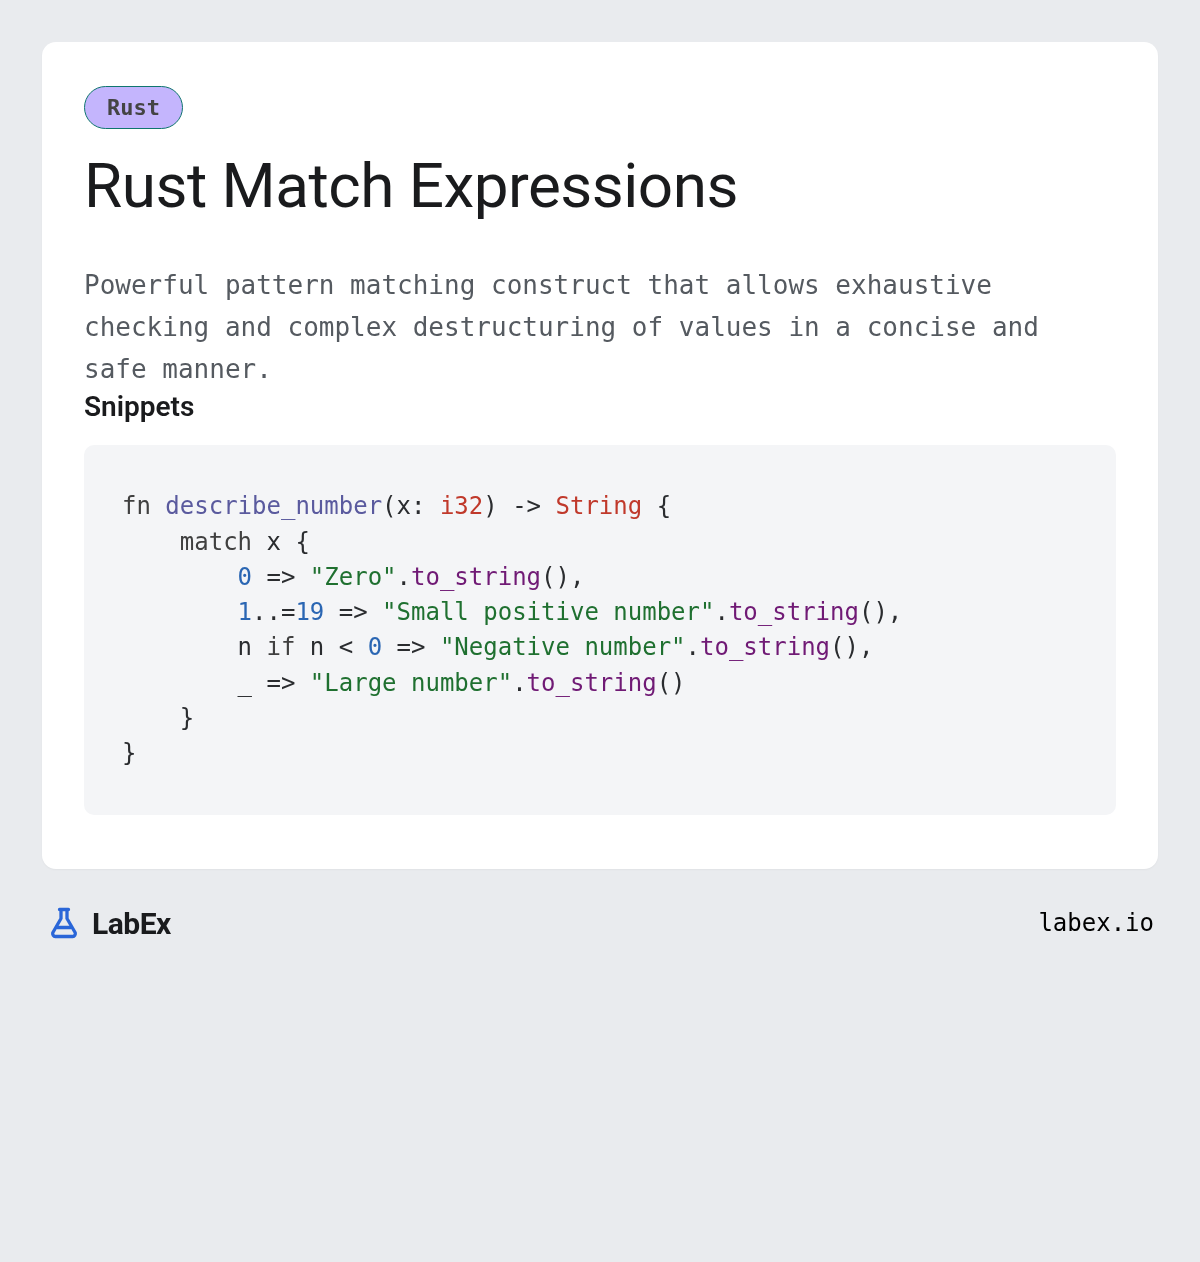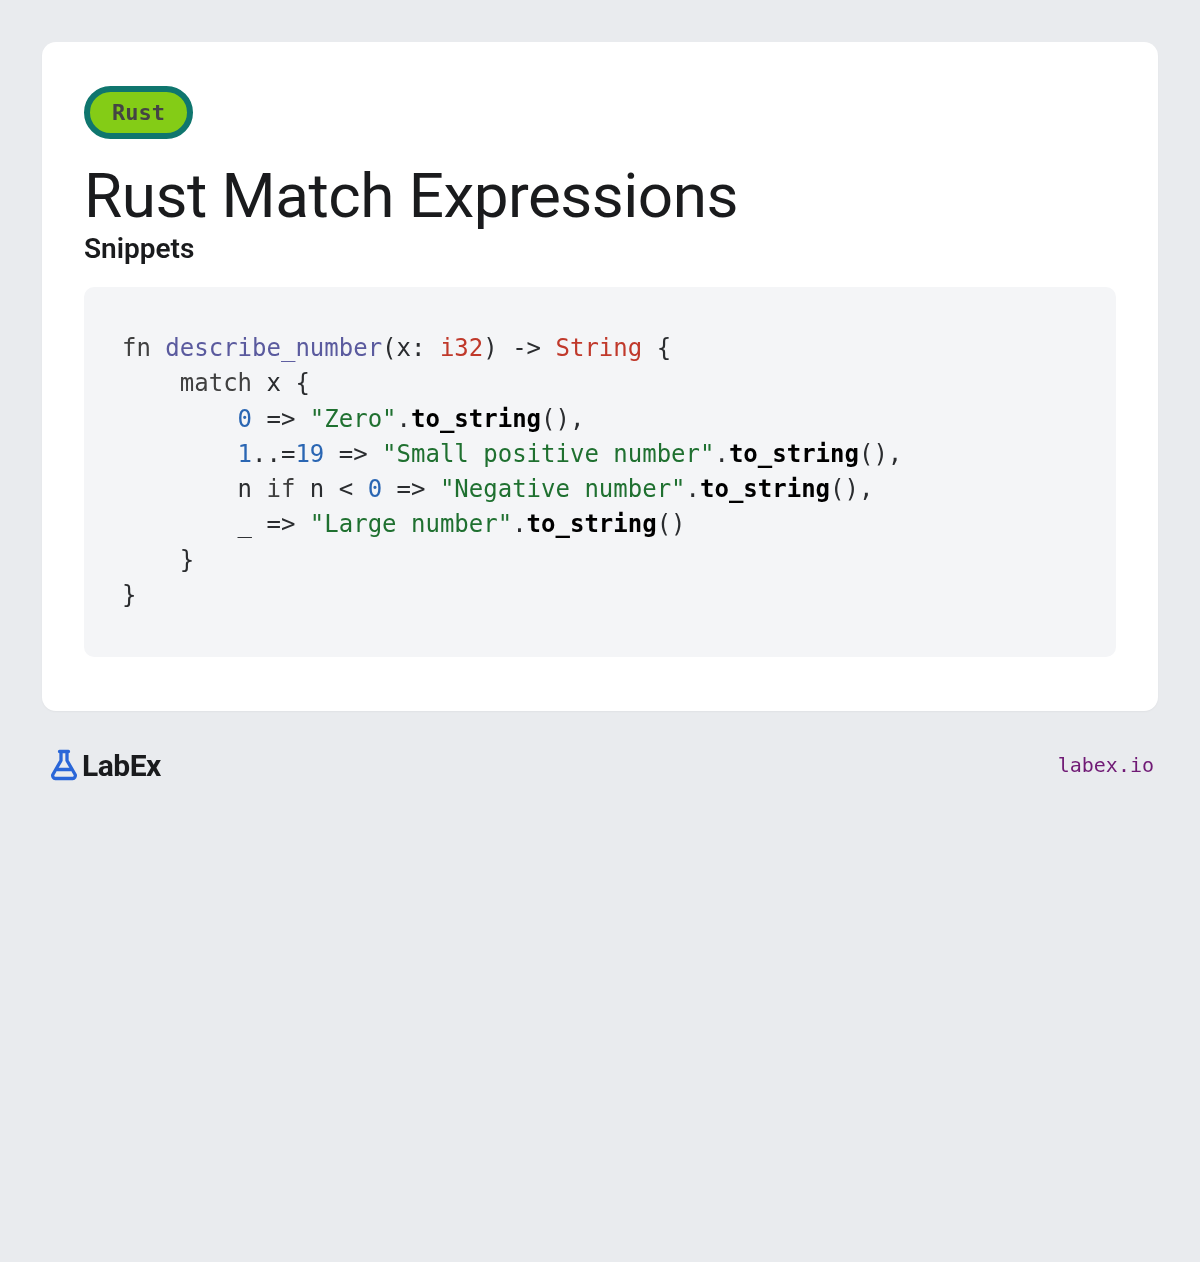--- a/index.html
+++ b/index.html
@@ -18,22 +18,22 @@
 
     .card {
       background: #ffffff;
       border-radius: 14px;
       padding: 44px 42px 54px 42px;
       box-shadow: 0 1px 2px rgba(0,0,0,0.04);
     }
 
     .tag {
       display: inline-block;
-      background: #84cc16;
-      border: 6px solid #0f766e;
+      background: #c4b5fd;
+      border: 1px solid #0f766e;
       border-radius: 999px;
       padding: 8px 22px;
       font-size: 22px;
       font-weight: 600;
       color: #444;
       font-family: ui-monospace, "SF Mono", Menlo, Monaco, Consolas, monospace;
     }
 
     .title {
       font-size: 62px;
@@ -85,68 +85,69 @@
     .tok-number {
       color: #2a66b3;
       font-weight: 500;
     }
 
     .tok-string {
       color: #1f7030;
     }
 
     .tok-method {
-      color: #000000;
-      font-weight: bold;
+      color: #701a75;
     }
 
     .tok-punct {
       color: #2a2c2f;
     }
 
     .footer {
       display: flex;
       justify-content: space-between;
       align-items: center;
       margin-top: 36px;
       padding: 0 4px;
     }
 
     .brand {
       display: flex;
       align-items: center;
+      gap: 10px;
     }
 
     .brand-name {
       font-size: 30px;
       font-weight: 700;
       color: #1a1b1d;
       letter-spacing: -0.5px;
     }
 
     .site-url {
       font-family: ui-monospace, "SF Mono", Menlo, Monaco, Consolas, monospace;
-      font-size: 20px;
-      color: #701a75;
+      font-size: 24px;
+      color: #000000;
     }
 
     .flask-icon {
       width: 36px;
       height: 36px;
       flex-shrink: 0;
     }
   </style>
 </head>
 <body>
 
 <div class="card">
   <span class="tag">Rust</span>
 
   <h1 class="title">Rust Match Expressions</h1>
 
+  <p class="description">Powerful pattern matching construct that allows exhaustive checking and complex destructuring of values in a concise and safe manner.</p>
 
   <h2 class="snippets-heading">Snippets</h2>
 
   <div class="code-block"><span class="tok-keyword">fn</span> <span class="tok-fnname">describe_number</span><span class="tok-punct">(x: </span><span class="tok-type">i32</span><span class="tok-punct">) -&gt; </span><span class="tok-type">String</span><span class="tok-punct"> {</span>
 <span>    </span><span class="tok-keyword">match</span><span> x {</span>
 <span>        </span><span class="tok-number">0</span><span> =&gt; </span><span class="tok-string">"Zero"</span><span>.</span><span class="tok-method">to_string</span><span>(),</span>
 <span>        </span><span class="tok-number">1</span><span>..=</span><span class="tok-number">19</span><span> =&gt; </span><span class="tok-string">"Small positive number"</span><span>.</span><span class="tok-method">to_string</span><span>(),</span>
 <span>        </span><span>n </span><span class="tok-keyword">if</span><span> n &lt; </span><span class="tok-number">0</span><span> =&gt; </span><span class="tok-string">"Negative number"</span><span>.</span><span class="tok-method">to_string</span><span>(),</span>
 <span>        </span><span>_ =&gt; </span><span class="tok-string">"Large number"</span><span>.</span><span class="tok-method">to_string</span><span>()</span>
 <span>    </span><span>}</span>

